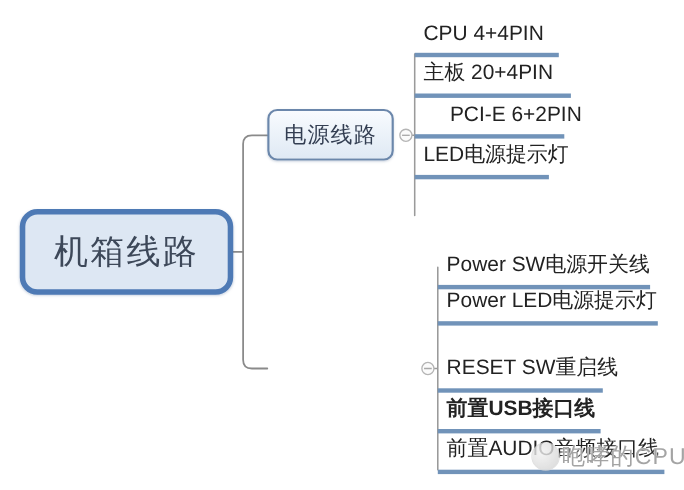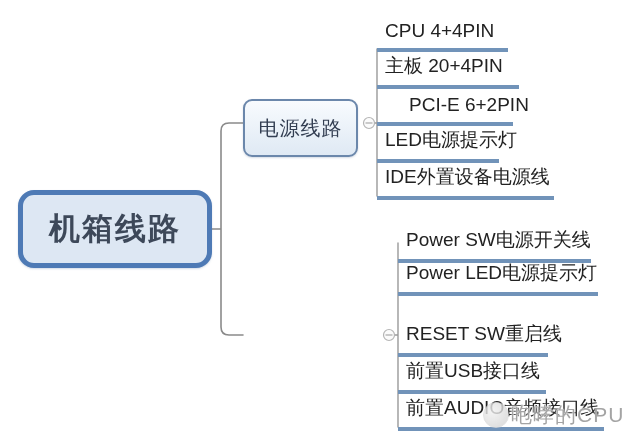--- a/index.html
+++ b/index.html
@@ -15,33 +15,33 @@
   .root-node{
     position:absolute;left:18px;top:190px;width:194px;height:78px;
     box-sizing:border-box;
     border:5px solid #4e7ab5;border-radius:16px;
     background:#dde7f3;
     display:flex;align-items:center;justify-content:center;
     z-index:3;
     box-shadow:0 1px 2px rgba(80,110,160,.25);
   }
   .root-node .label{
-    font-size:31px;font-weight:bold;color:#3d4859;letter-spacing:2px;
+    font-size:31px;font-weight:normal;color:#3d4859;letter-spacing:2px;
   }
 
   .branch-node{
     position:absolute;box-sizing:border-box;
     border:2px solid #6b87ab;border-radius:9px;
     background:linear-gradient(#f8fbfe,#dfe9f4);
     display:flex;align-items:center;justify-content:center;
     z-index:3;
     box-shadow:0 1px 2px rgba(90,115,150,.25);
   }
   .branch-node .label{font-size:20px;color:#333e52;letter-spacing:1px;}
-  .branch-power{left:243px;top:99px;width:115px;height:58px;}
+  .branch-power{left:243px;top:99px;width:115px;height:47px;}
   .branch-case{left:243px;top:311px;width:139px;height:48px;}
 
   .leaf{
     position:absolute;box-sizing:border-box;height:36px;
     border-bottom:4px solid #7193b9;
     display:flex;align-items:flex-end;
     padding:0 0 6px 8px;
     font-size:19px;color:#222222;
     z-index:2;white-space:nowrap;overflow:visible;
   }
@@ -92,26 +92,25 @@
   </div>
 
   <div class="branch-node branch-power">
     <span class="label">电源线路</span>
   </div>
 
   <div class="leaf g1" style="top:16px;width:131px;text-align:center;">CPU 4+4PIN</div>
   <div class="leaf g1" style="top:53px;width:142px;">主板 20+4PIN</div>
   <div class="leaf g1" style="top:90px;width:136px;padding-left:32px;">PCI-E 6+2PIN</div>
   <div class="leaf g1" style="top:127px;width:122px;">LED电源提示灯</div>
-  <div class="leaf g1" style="top:164px;width:177px;">IDE外置设备电源线</div>
 
   <div class="leaf g2" style="top:227px;width:193px;">Power SW电源开关线</div>
   <div class="leaf g2" style="top:260px;width:200px;">Power LED电源提示灯</div>
   <div class="leaf g2" style="top:285px;width:150px;margin-top:36px;">RESET SW重启线</div>
-  <div class="leaf g2" style="top:358px;width:148px;">前置USB接口线</div>
+  <div class="leaf g2" style="top:358px;width:148px;font-weight:bold;">前置USB接口线</div>
   <div class="leaf g2" style="top:395px;width:206px;">前置AUDIO音频接口线</div>
 
   <div class="watermark">
     <span class="wm-icon"></span>
     <span class="wm-text">咆哮的CPU</span>
   </div>
 
 </div>
 
 </body></html>

